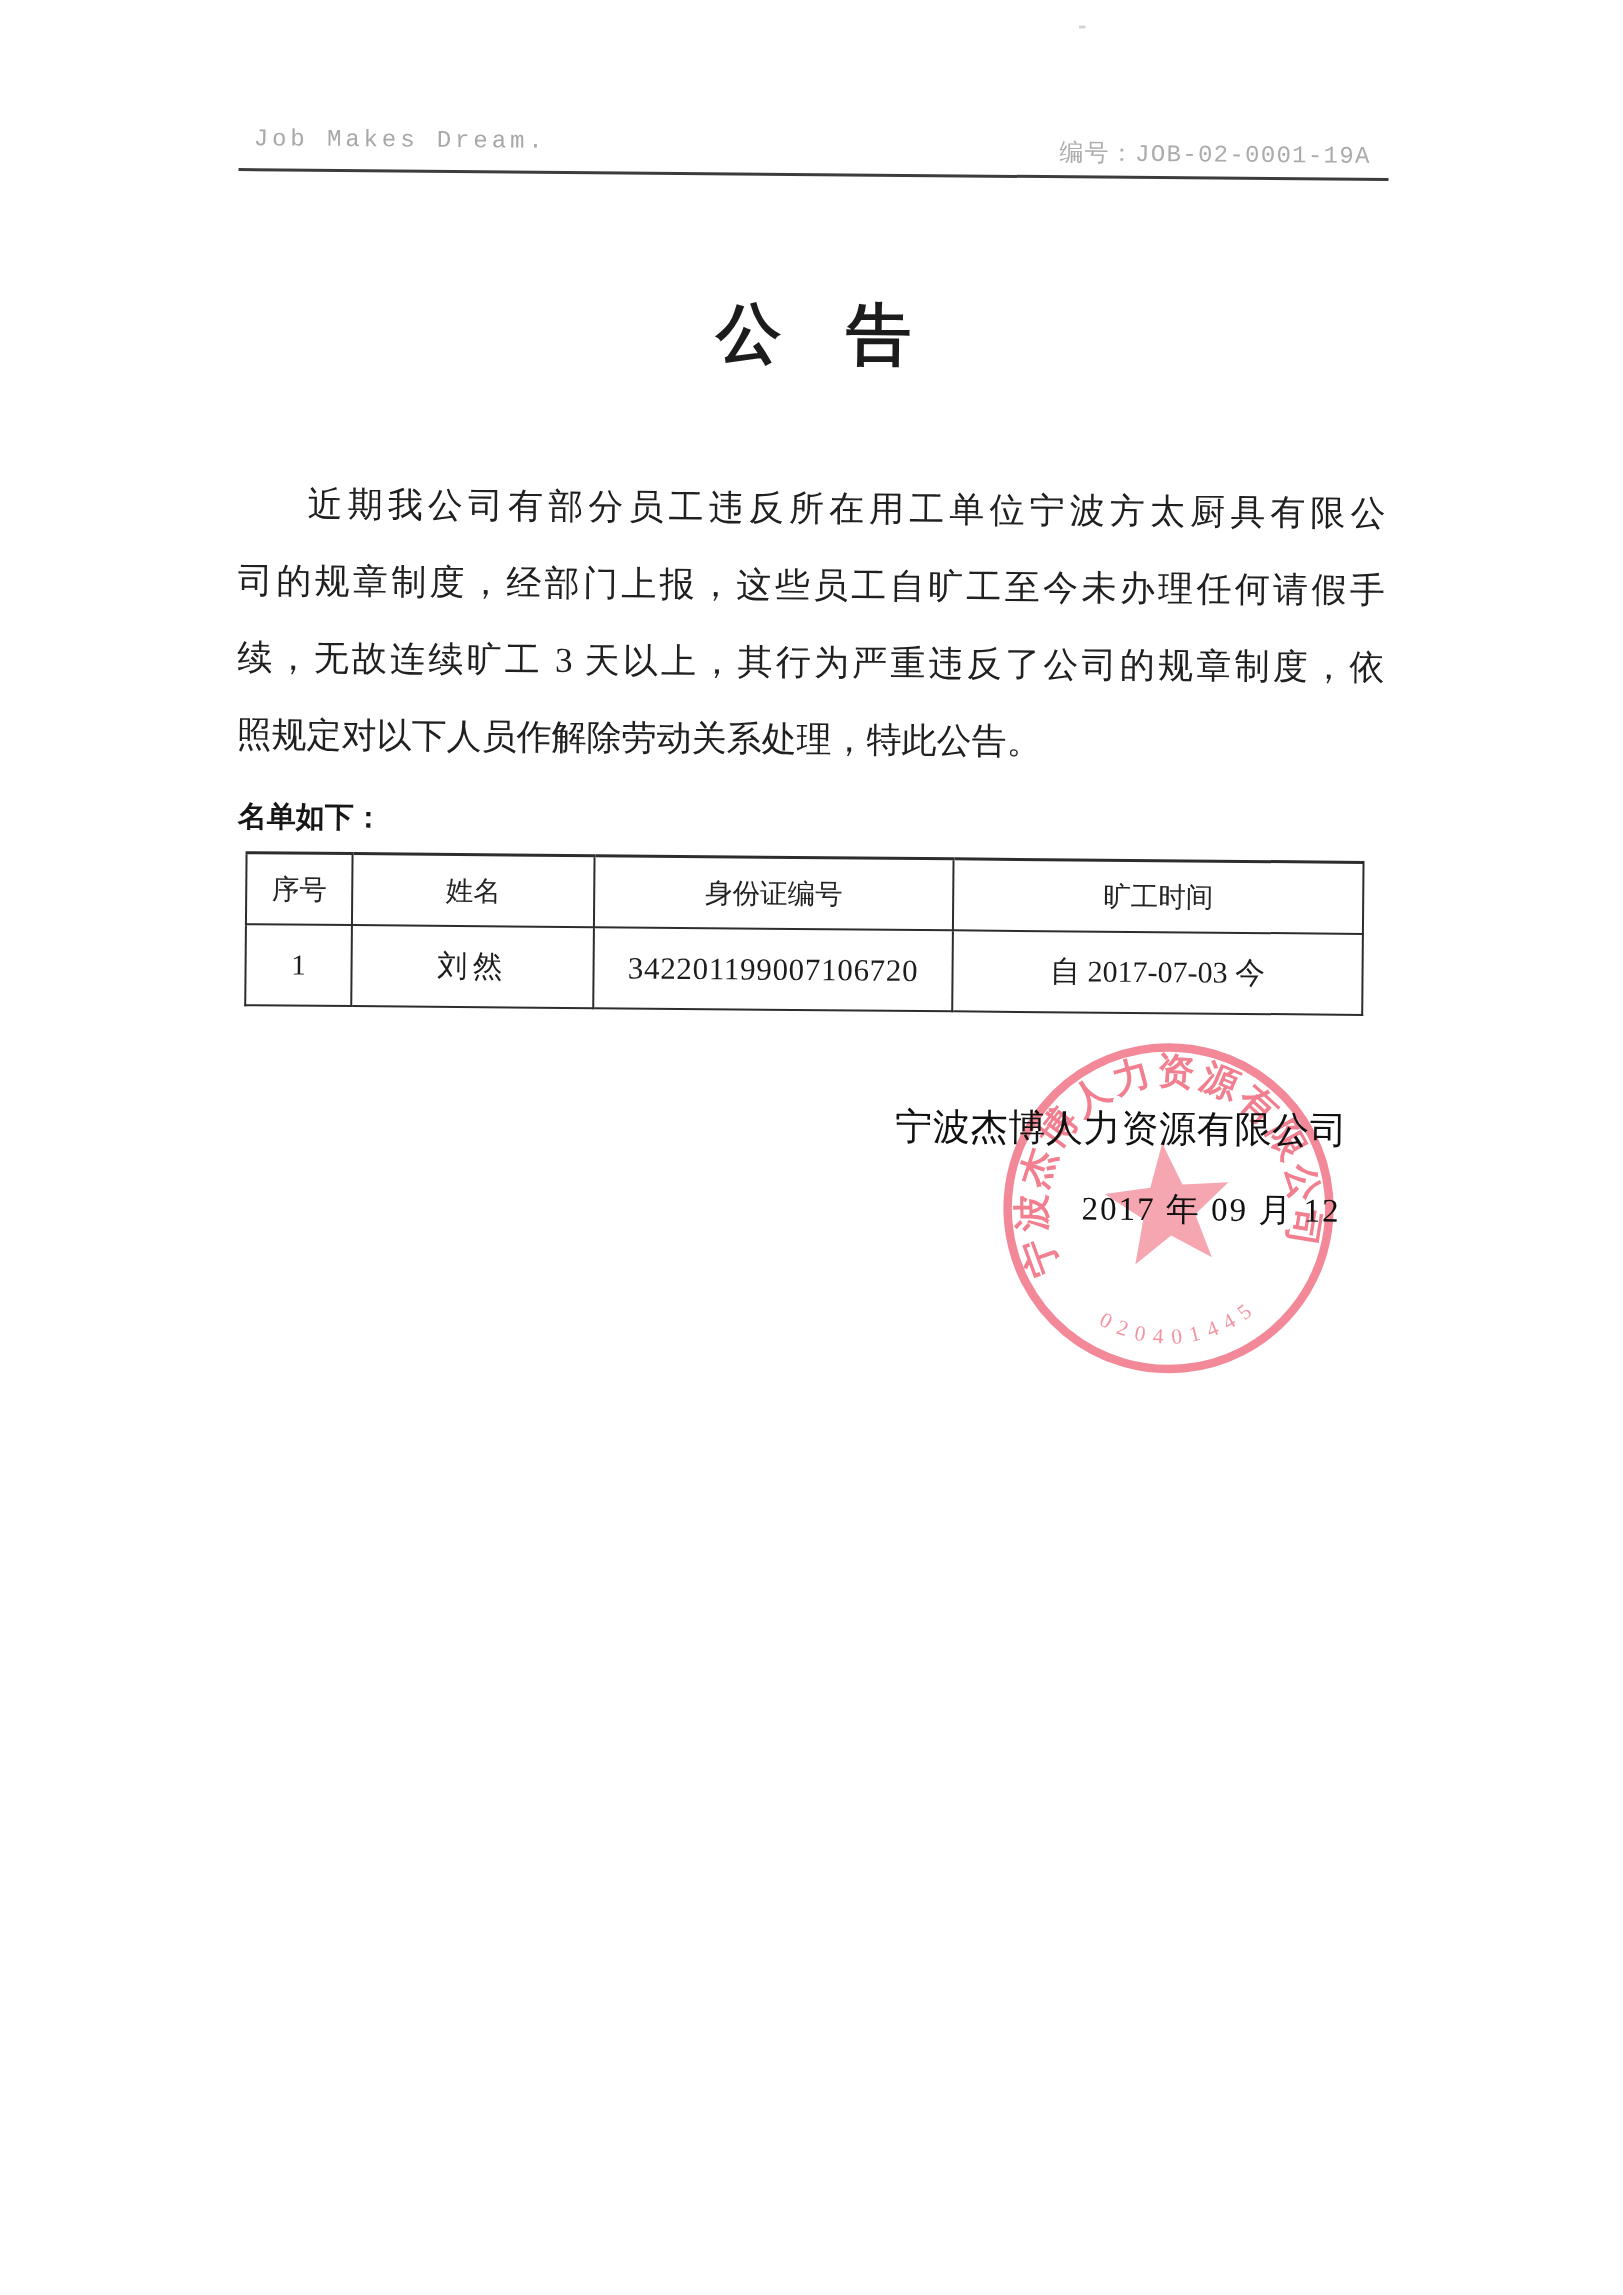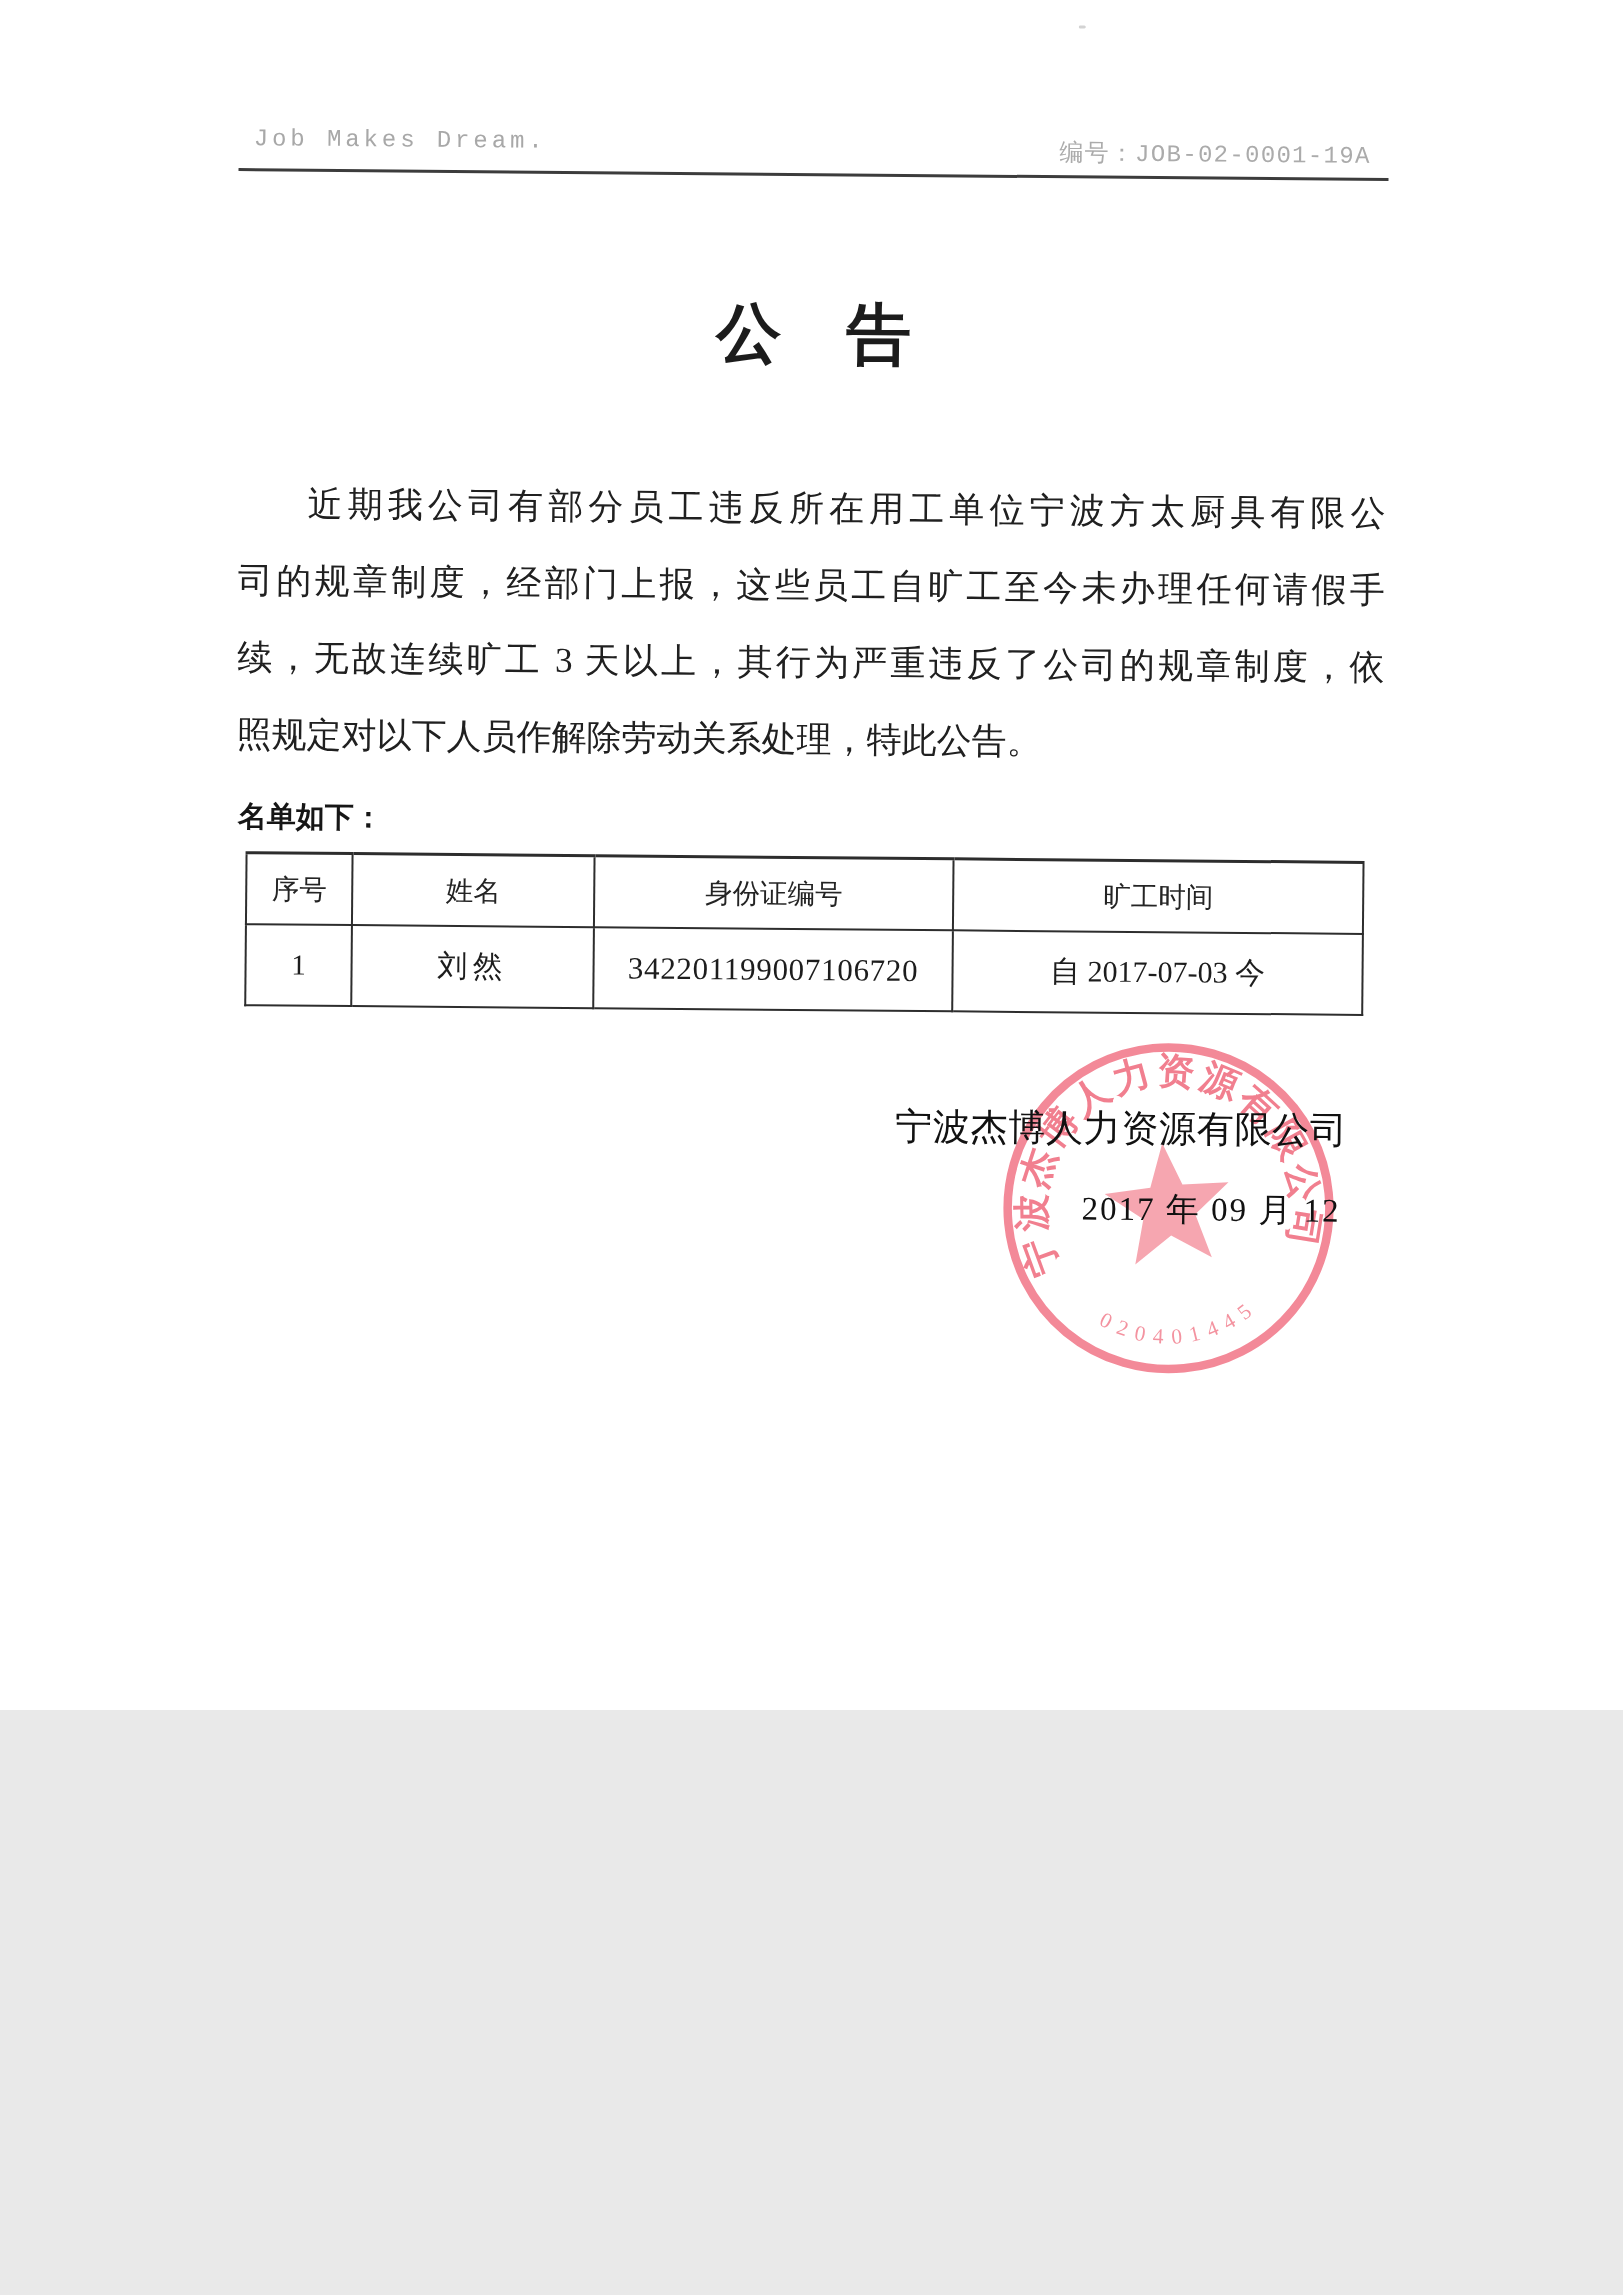--- a/index.html
+++ b/index.html
@@ -1,19 +1,19 @@
 <!DOCTYPE html>
 <html style="font-size:10.5px"><head>
 <meta charset="utf-8">
 <style>
   html, body { margin: 0; padding: 0; background: #e9e9e9; }
   #page {
     position: relative;
     width: 1623px;
-    height: 1710px;
+    height: 2295px;
     background: #ffffff;
     overflow: hidden;
     font-family: "Liberation Serif", "DejaVu Serif", serif;
   }
   .sheet {
     position: absolute;
     inset: 0;
     transform: rotate(0.5deg);
     transform-origin: 0 0;
   }

